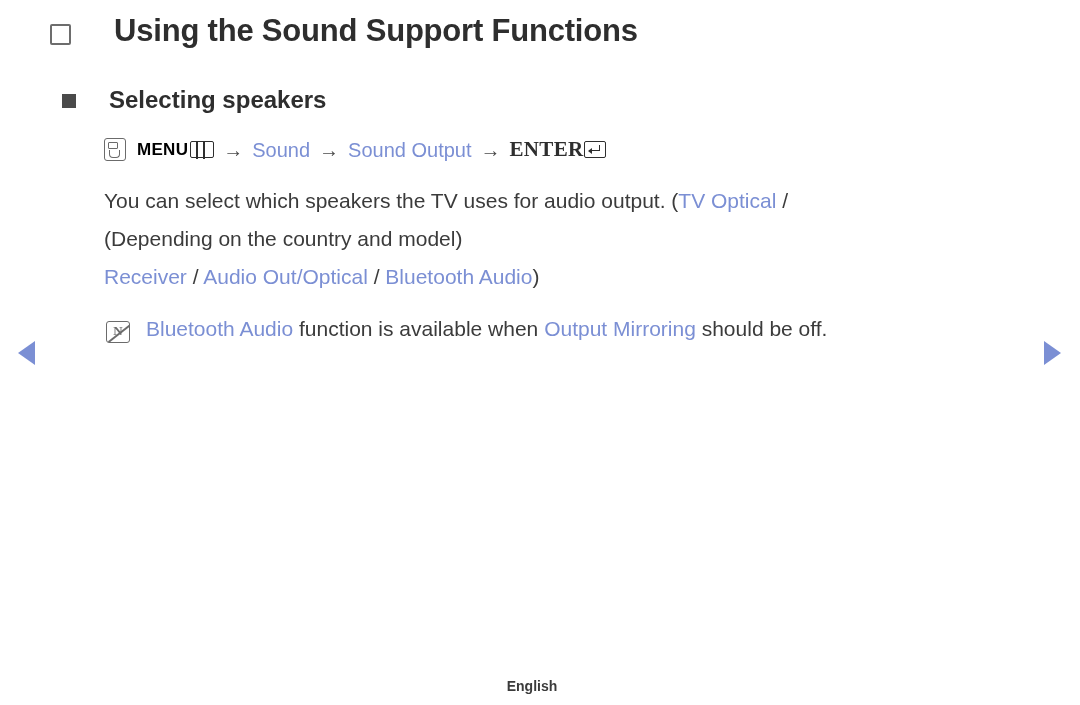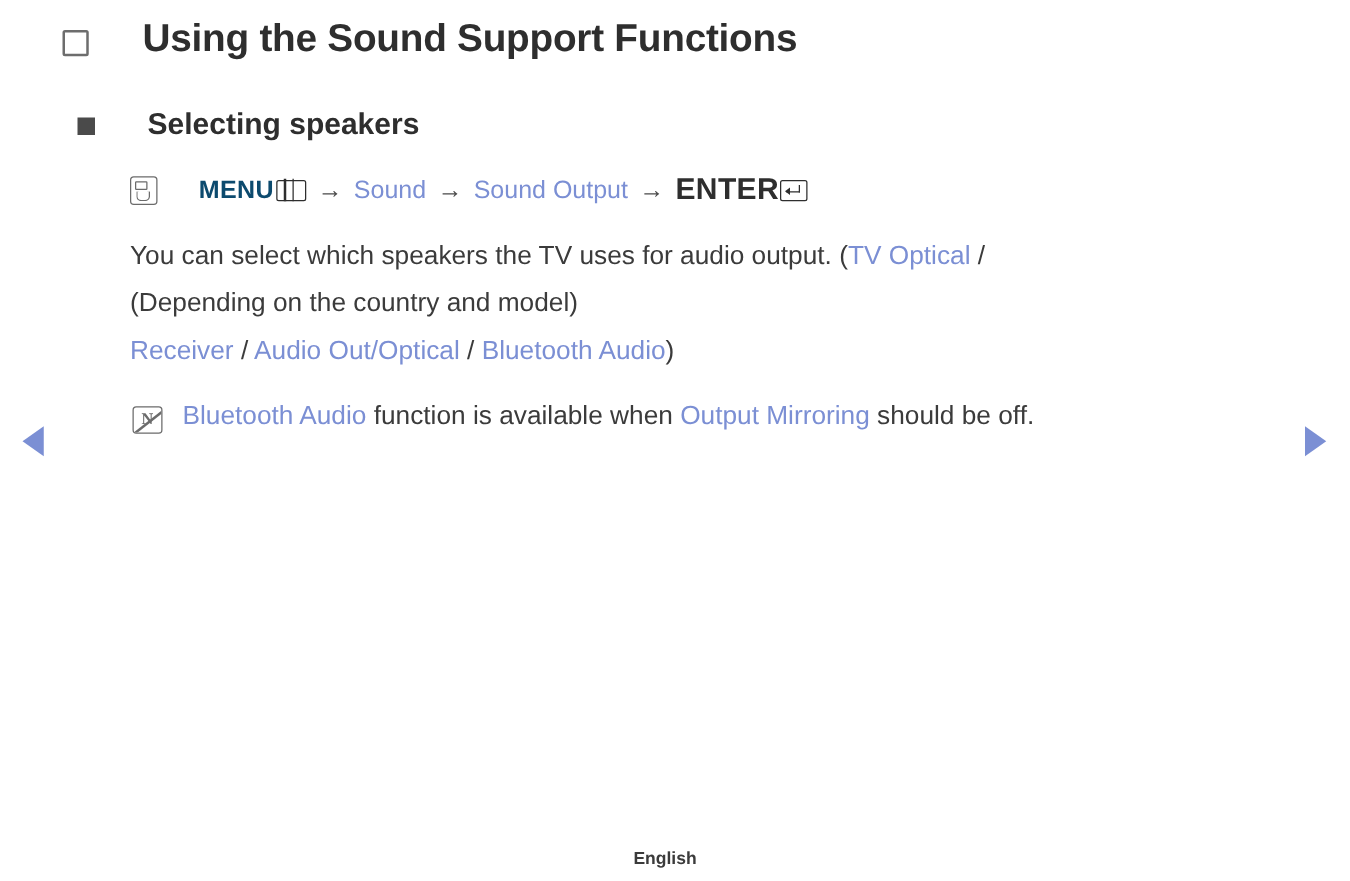--- a/index.html
+++ b/index.html
@@ -47,21 +47,20 @@
     letter-spacing: -0.2px;
   }
 
   
   .subtitle-row {
     position: absolute;
     left: 62px;
     top: 84px;
     display: flex;
     align-items: flex-start;
-    gap: 9px;
   }
   .bullet-square-filled {
     width: 14px;
     height: 14px;
     background: #4a4a4a;
     margin-top: 10px;
     flex: none;
   }
   .subtitle-text {
     font-size: 24px;
@@ -114,24 +113,23 @@
     top: 11px;
     width: 9px;
     height: 7px;
     border-left: 1.3px solid #6b6b6b;
     border-bottom: 1.3px solid #6b6b6b;
     border-right: 1.3px solid #6b6b6b;
     border-radius: 0 0 4px 4px;
   }
   .menu-word {
     font-weight: bold;
-    color: #0c4a6e;
-    font-size: 20px;
+    color: #000000;
+    font-size: 17px;
     letter-spacing: 0.3px;
-    margin-left: 22px;
   }
   .menu-glyph {
     display: inline-block;
     width: 22px;
     height: 15px;
     border: 1.8px solid #2e2e2e;
     border-radius: 2px;
     position: relative;
     margin-left: 2px;
     vertical-align: -2px;
@@ -158,22 +156,23 @@
     color: #4a4a4a;
     margin: 0 9px;
     font-size: 20px;
   }
   .blue {
     color: #7b8fd4;
   }
   .enter-word {
     font-weight: bold;
     color: #2e2e2e;
-    font-size: 24px;
+    font-size: 21px;
     letter-spacing: 0.3px;
+    font-family: Liberation Serif, serif;
   }
   .enter-glyph {
     display: inline-block;
     width: 20px;
     height: 15px;
     border: 1.8px solid #2e2e2e;
     border-radius: 2px;
     position: relative;
     margin-left: 1px;
     vertical-align: -2px;

